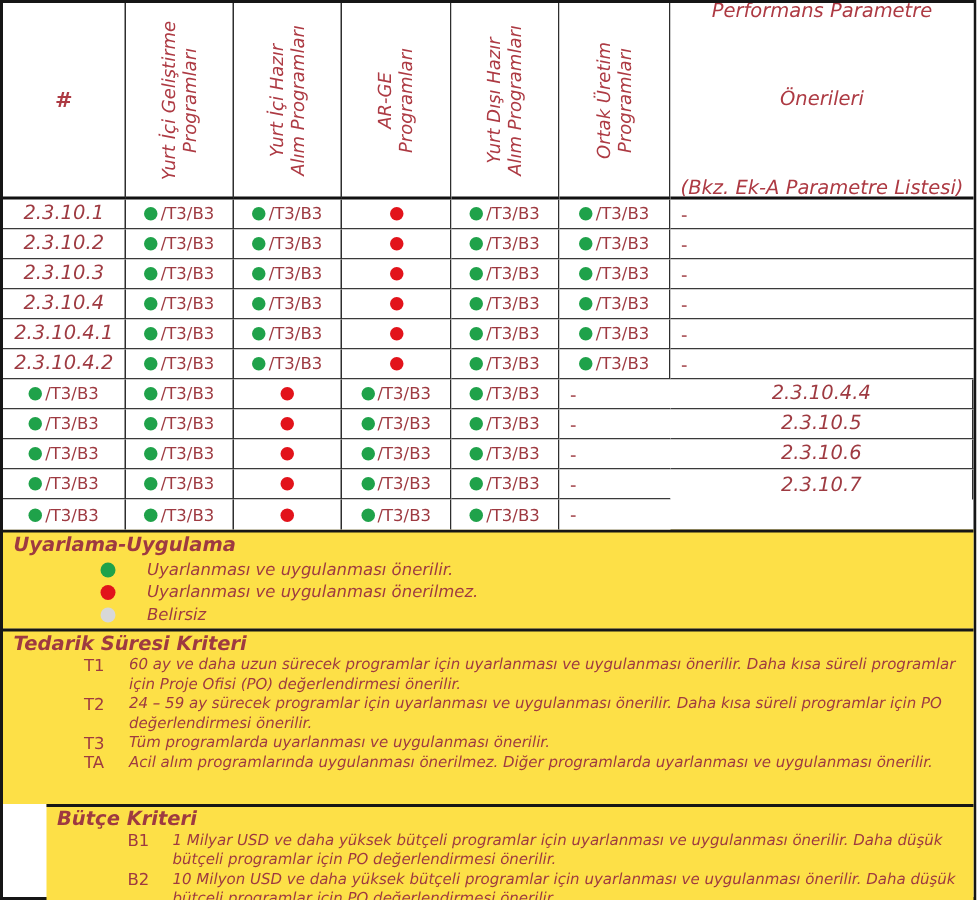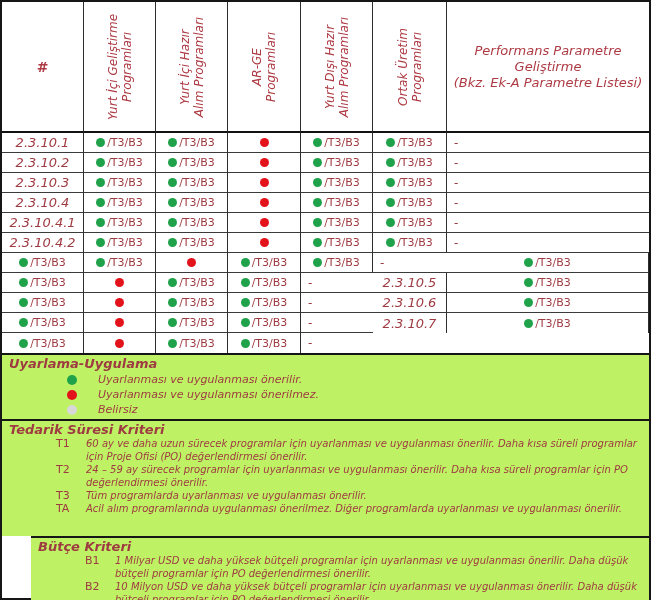--- a/index.html
+++ b/index.html
@@ -18,41 +18,41 @@
     grid-template-rows:131px repeat(11,20px);
     height:351px;
   }
   .c {
     box-sizing:border-box;
     border-right:1px solid #2e2e2e;
     border-bottom:1px solid #3a3a3a;
     display:flex; align-items:center; justify-content:center;
     overflow:hidden; background:#fff;
   }
-  .c.lastcol { border-right:none; }
+  .c.lastcol { border-right:none;gap:43px; }
   .c.hc { border-bottom:2px solid #111; position:relative; }
   .c.lastrow { border-bottom:none; }
   .hash { font-weight:bold; font-size:14px; color:var(--header-red); }
   .rot {
     position:absolute; left:50%; top:50%; width:126px;
     transform:translate(-50%,-50%) rotate(-90deg);
     text-align:center; font-style:italic; font-size:12px; line-height:13.5px;
     color:var(--header-red); white-space:nowrap;
   }
   .perf {
     font-style:italic; font-size:13px; line-height:16px;
     color:var(--header-red); text-align:center;
     flex-direction:column;
   }
   .row-id { font-style:italic; font-size:13px; color:var(--text-red); }
   .dot { display:inline-block; width:9px; height:9px; border-radius:50%; flex:0 0 auto; }
   .cell-label { font-size:11px; color:var(--text-red); margin-left:2px; }
   .note-cell { justify-content:flex-start; padding-left:7px; font-size:12px; color:var(--text-red); }
   
-  .section { box-sizing:border-box; border-top:2px solid #161616; overflow:hidden; background:#bef264; }
+  .section { box-sizing:border-box; border-top:2px solid #161616; overflow:hidden; background:#fde047; }
   .legend { height:66px; padding:1px 0 0 7px; }
   .sec-title {
     font-style:italic; font-weight:bold; font-size:13px; line-height:16px;
     color:var(--text-red);
   }
   .legend-row { display:flex; align-items:center; height:15px;text-align:center; }
   .legend-dot { width:10px; height:10px; border-radius:50%; margin-left:58px; flex:0 0 auto; }
   .legend-text { margin-left:21px; font-style:italic; font-size:11px; color:var(--text-red); }
   
   .crit { padding:2px 0 0 7px; }
@@ -101,21 +101,21 @@
         </div>
       </div>
       <div class="c hc">
         <div class="rot">
           <div>Ortak Üretim</div>
           <div>Programları</div>
         </div>
       </div>
       <div class="c hc perf lastcol">
         <div>Performans Parametre</div>
-        <div>Geliştirme</div>
+        <div>Önerileri</div>
         <div>(Bkz. Ek-A Parametre Listesi)</div>
       </div>
       <div class="c row-id">2.3.10.1</div>
       <div class="c">
         <span class="dot" style="background: rgb(31, 162, 74);"></span>
         <span class="cell-label">/T3/B3</span>
       </div>
       <div class="c">
         <span class="dot" style="background: rgb(31, 162, 74);"></span>
         <span class="cell-label">/T3/B3</span>
@@ -250,20 +250,21 @@
       </div>
       <div class="c">
         <span class="dot" style="background: rgb(31, 162, 74);"></span>
         <span class="cell-label">/T3/B3</span>
       </div>
       <div class="c">
         <span class="dot" style="background: rgb(31, 162, 74);"></span>
         <span class="cell-label">/T3/B3</span>
       </div>
       <div class="c note-cell lastcol">-</div>
+      <div class="c row-id">2.3.10.4.4</div>
       <div class="c">
         <span class="dot" style="background: rgb(31, 162, 74);"></span>
         <span class="cell-label">/T3/B3</span>
       </div>
       <div class="c">
         <span class="dot" style="background: rgb(31, 162, 74);"></span>
         <span class="cell-label">/T3/B3</span>
       </div>
       <div class="c">
         <span class="dot" style="background: rgb(226, 19, 27);"></span>

